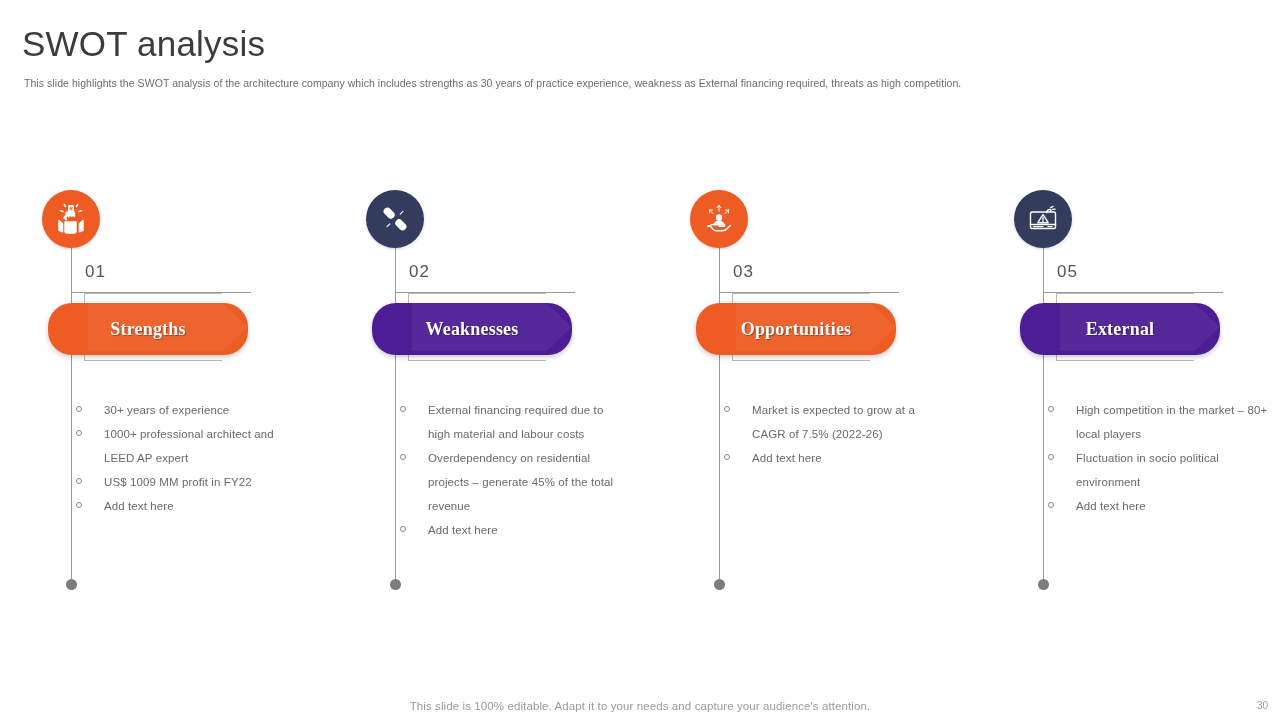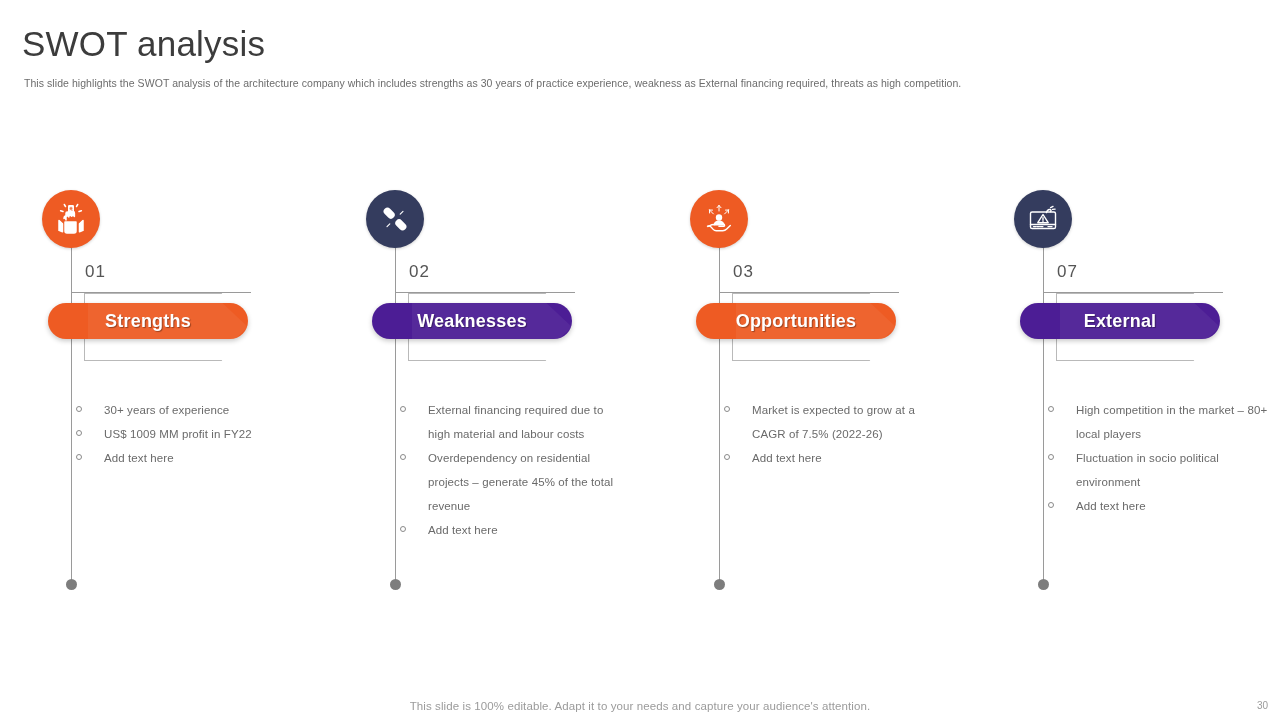--- a/index.html
+++ b/index.html
@@ -129,27 +129,28 @@
     border: 1px solid #b9b9b9;
     background: transparent;
     clip-path: polygon(0 0, 86% 0, 100% 50%, 86% 100%, 0 100%);
     box-sizing: border-box;
   }
   .pill {
     position: absolute;
     left: 0px;
     top: 0px;
     width: 200px;
-    height: 36px;
+    height: 52px;
     border-radius: 24px;
     display: flex;
     align-items: center;
     justify-content: center;
     box-shadow: 0 2px 5px rgba(0,0,0,.22);
     overflow: hidden;
+    font-family: Liberation Serif, serif;
   }
   .pill.orange { background: #ee5b23; }
   .pill.navy   { background: #4c1d95; }
   .pill-inner-chev {
     position: absolute;
     left: 40px;
     top: 0;
     width: 160px;
     height: 48px;
     clip-path: polygon(0 0, 84% 0, 100% 50%, 84% 100%, 0 100%);
@@ -244,20 +245,21 @@
       </div>
       <div class="pill-wrap">
         <div class="chev-outline"></div>
         <div class="pill orange">
           <div class="pill-inner-chev"></div>
           <span class="pill-label">Strengths</span>
         </div>
       </div>
       <ul class="bullets">
         <li class="bullet"><span class="bullet-marker"></span><span>30+ years of experience</span></li>
+        <li class="bullet"><span class="bullet-marker"></span><span>1000+ professional architect and LEED AP expert</span></li>
         <li class="bullet"><span class="bullet-marker"></span><span>US$ 1009 MM profit in FY22</span></li>
         <li class="bullet"><span class="bullet-marker"></span><span>Add text here</span></li>
       </ul>
     </div>
     <div class="column col-1">
       <div class="spine"></div>
       <div class="spine-dot"></div>
       <div class="icon-circle navy">
     <svg width="34" height="34" viewBox="0 0 34 34" fill="none">
       <g transform="rotate(-45 17 17)">
@@ -328,21 +330,21 @@
         <path d="M4.5 22.5h25"></path>
         <path d="M7.5 24.6h2.4M11 24.6h2.4M14.5 24.6h2.4M22 24.6h4"></path>
         <path d="M17 12.5l5.2 8.2H11.8z"></path>
         <path d="M17 15.6v2.6M17 19.4v.1"></path>
         <path d="M20.4 10.6c.7-2.2 2.3-3.4 3.6-3.1 1.2.3 1.4 1.6.5 2.2"></path>
         <path d="M24.6 5.6l2.4-1.2M26.6 7.4l2.5-.3"></path>
       </g>
     </svg>
       </div>
       <div class="num-row">
-        <div class="num-label">07</div>
+        <div class="num-label">05</div>
         <div class="num-rule"></div>
       </div>
       <div class="pill-wrap">
         <div class="chev-outline"></div>
         <div class="pill navy">
           <div class="pill-inner-chev"></div>
           <span class="pill-label">External</span>
         </div>
       </div>
       <ul class="bullets">

